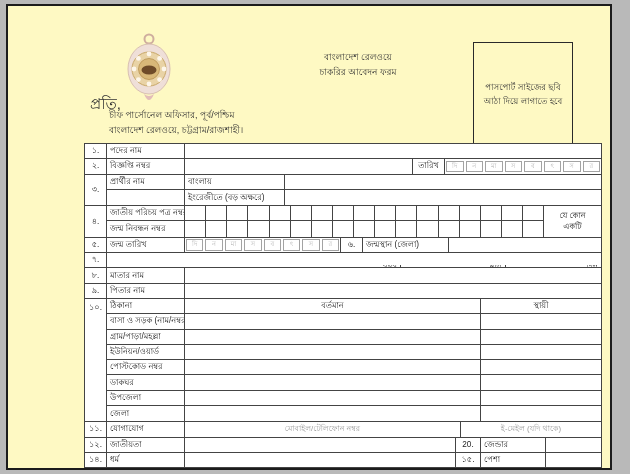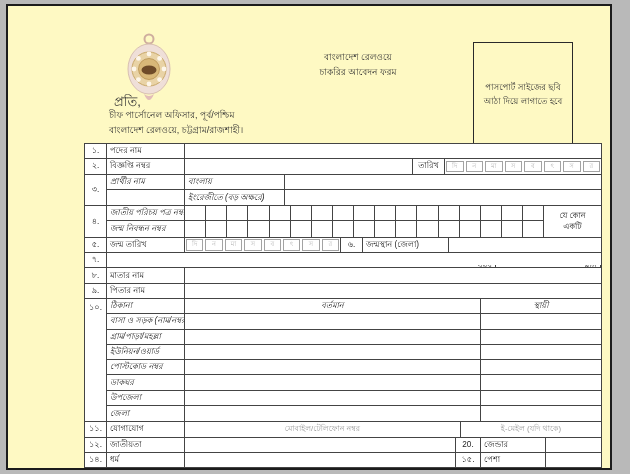--- a/index.html
+++ b/index.html
@@ -19,34 +19,34 @@
   .titleblock{
     position:absolute;left:240px;top:44px;width:220px;text-align:center;
     font-size:9px;line-height:15px;color:#333;
   }
   .photobox{
     position:absolute;left:465px;top:36px;width:100px;height:103px;
     border:1px solid #2a2a2a;box-sizing:border-box;
     display:flex;flex-direction:column;justify-content:center;align-items:center;
     font-size:8.5px;line-height:14px;color:#333;text-align:center;
   }
-  .salutation{position:absolute;left:82px;top:86px;font-size:13px;color:#333;margin-left:24px;}
+  .salutation{position:absolute;left:82px;top:86px;font-size:15px;color:#333;}
   .addr1{position:absolute;left:101px;top:102px;font-size:9px;color:#333;}
   .addr2{position:absolute;left:101px;top:117px;font-size:9px;color:#333;}
 
   
   .ftable{
     position:absolute;left:76px;top:137px;width:518px;
     border:1px solid #444;border-bottom:none;box-sizing:border-box;
     background:#fff;
   }
   .trow{display:flex;height:15.3px;border-bottom:1px solid #444;box-sizing:border-box;}
   .block{display:flex;border-bottom:1px solid #444;box-sizing:border-box;}
   .block .col{flex:1;display:flex;flex-direction:column;min-width:0;}
-  .block .col .trow{height:15.3px;font-style:italic;}
+  .block .col .trow{height:15.3px;}
   .block .col .trow:last-child{border-bottom:none;}
   .c{
     border-right:1px solid #444;box-sizing:border-box;min-width:0;
     display:flex;align-items:center;overflow:hidden;
     font-size:8.2px;line-height:10px;color:#1f1f1f;padding:0 3px;
     white-space:nowrap;flex:none;
   }
   .c.last{border-right:none;}
   .c.grow{flex:1;}
   .c.center{justify-content:center;padding:0 1px;}
@@ -226,20 +226,21 @@
       </div>
       <div class="c num">৬.</div>
       <div class="c" style="width:86px;">জন্মস্থান  (জেলা)</div>
       <div class="c grow last"></div>
     </div>
 
     <div class="trow">
       <div class="c num">৭.</div>
       <div class="c right grow">বছর</div>
       <div class="c right" style="width:105px;">মাস</div>
+      <div class="c right last" style="width:95px;">দিন</div>
     </div>
 
     <div class="trow">
       <div class="c num">৮.</div>
       <div class="c lbl">মাতার নাম</div>
       <div class="c grow last"></div>
     </div>
 
     <div class="trow">
       <div class="c num">৯.</div>

